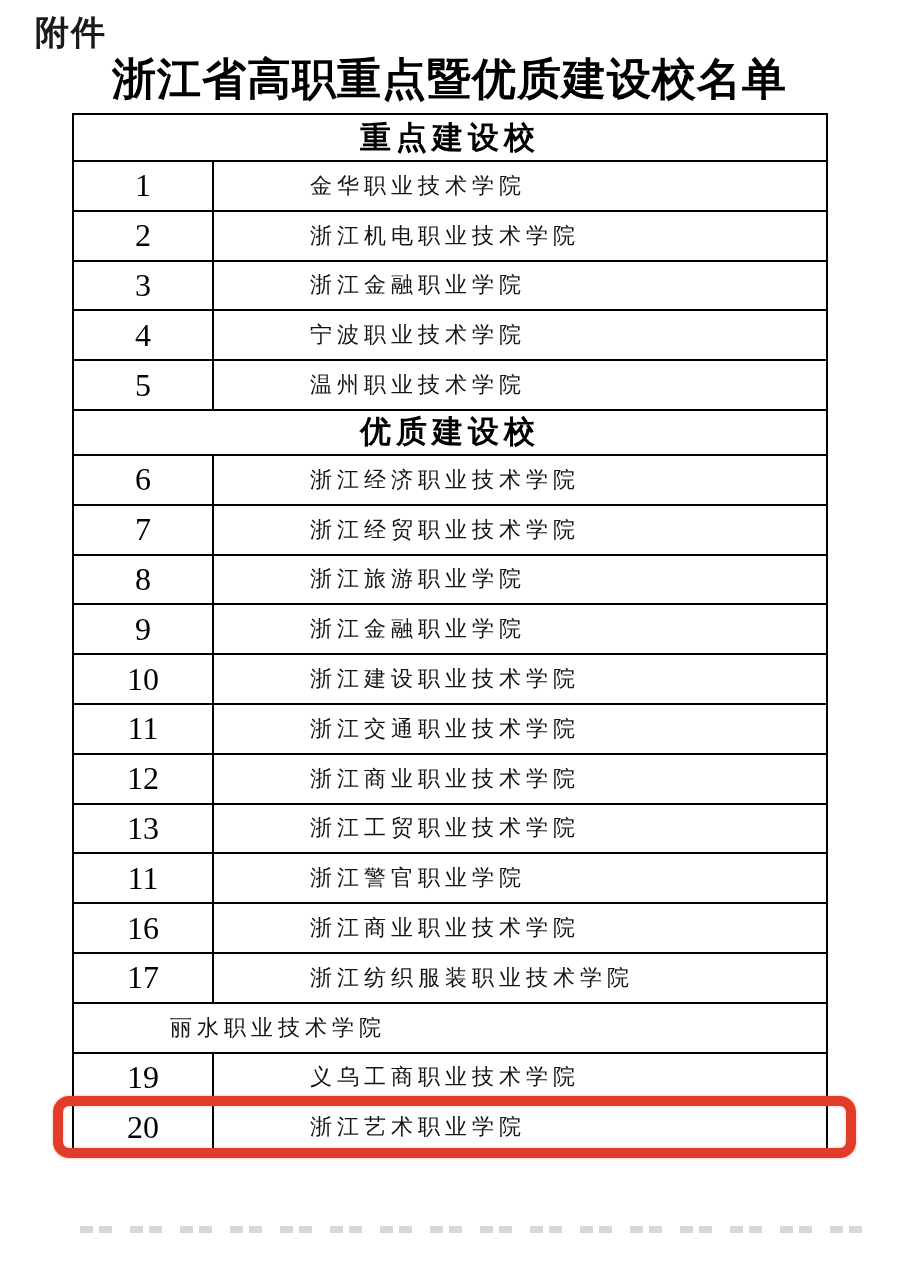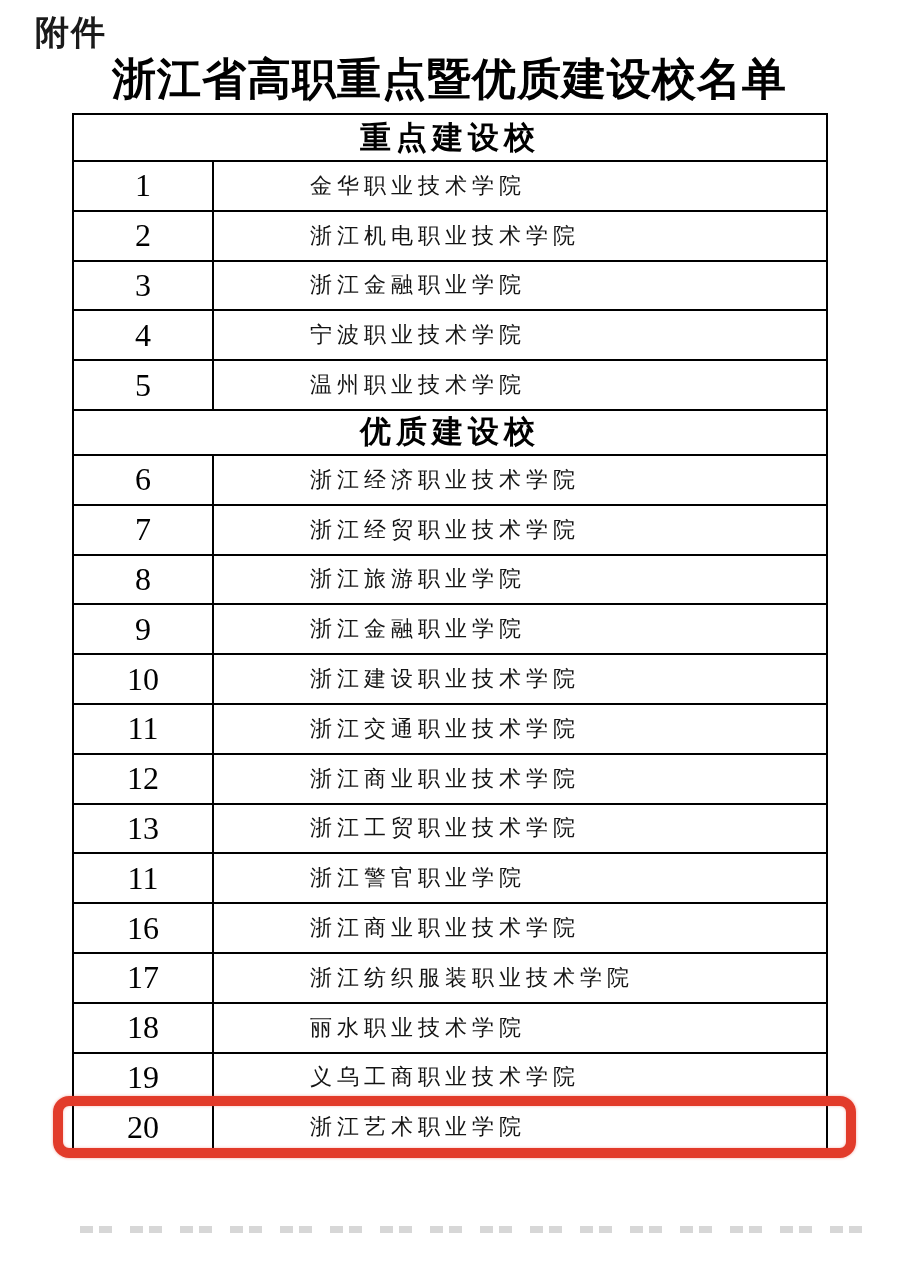--- a/index.html
+++ b/index.html
@@ -127,21 +127,20 @@
   </div>
   <div class="t-row">
     <div class="cell-num">16</div>
     <div class="cell-name">浙江商业职业技术学院</div>
   </div>
   <div class="t-row">
     <div class="cell-num">17</div>
     <div class="cell-name">浙江纺织服装职业技术学院</div>
   </div>
   <div class="t-row">
-    <div class="cell-num">18</div>
     <div class="cell-name">丽水职业技术学院</div>
   </div>
   <div class="t-row">
     <div class="cell-num">19</div>
     <div class="cell-name">义乌工商职业技术学院</div>
   </div>
   <div class="t-row row-highlighted">
     <div class="cell-num">20</div>
     <div class="cell-name">浙江艺术职业学院</div>
     <div class="red-box" style="border-color: rgb(226, 59, 42);"></div>

